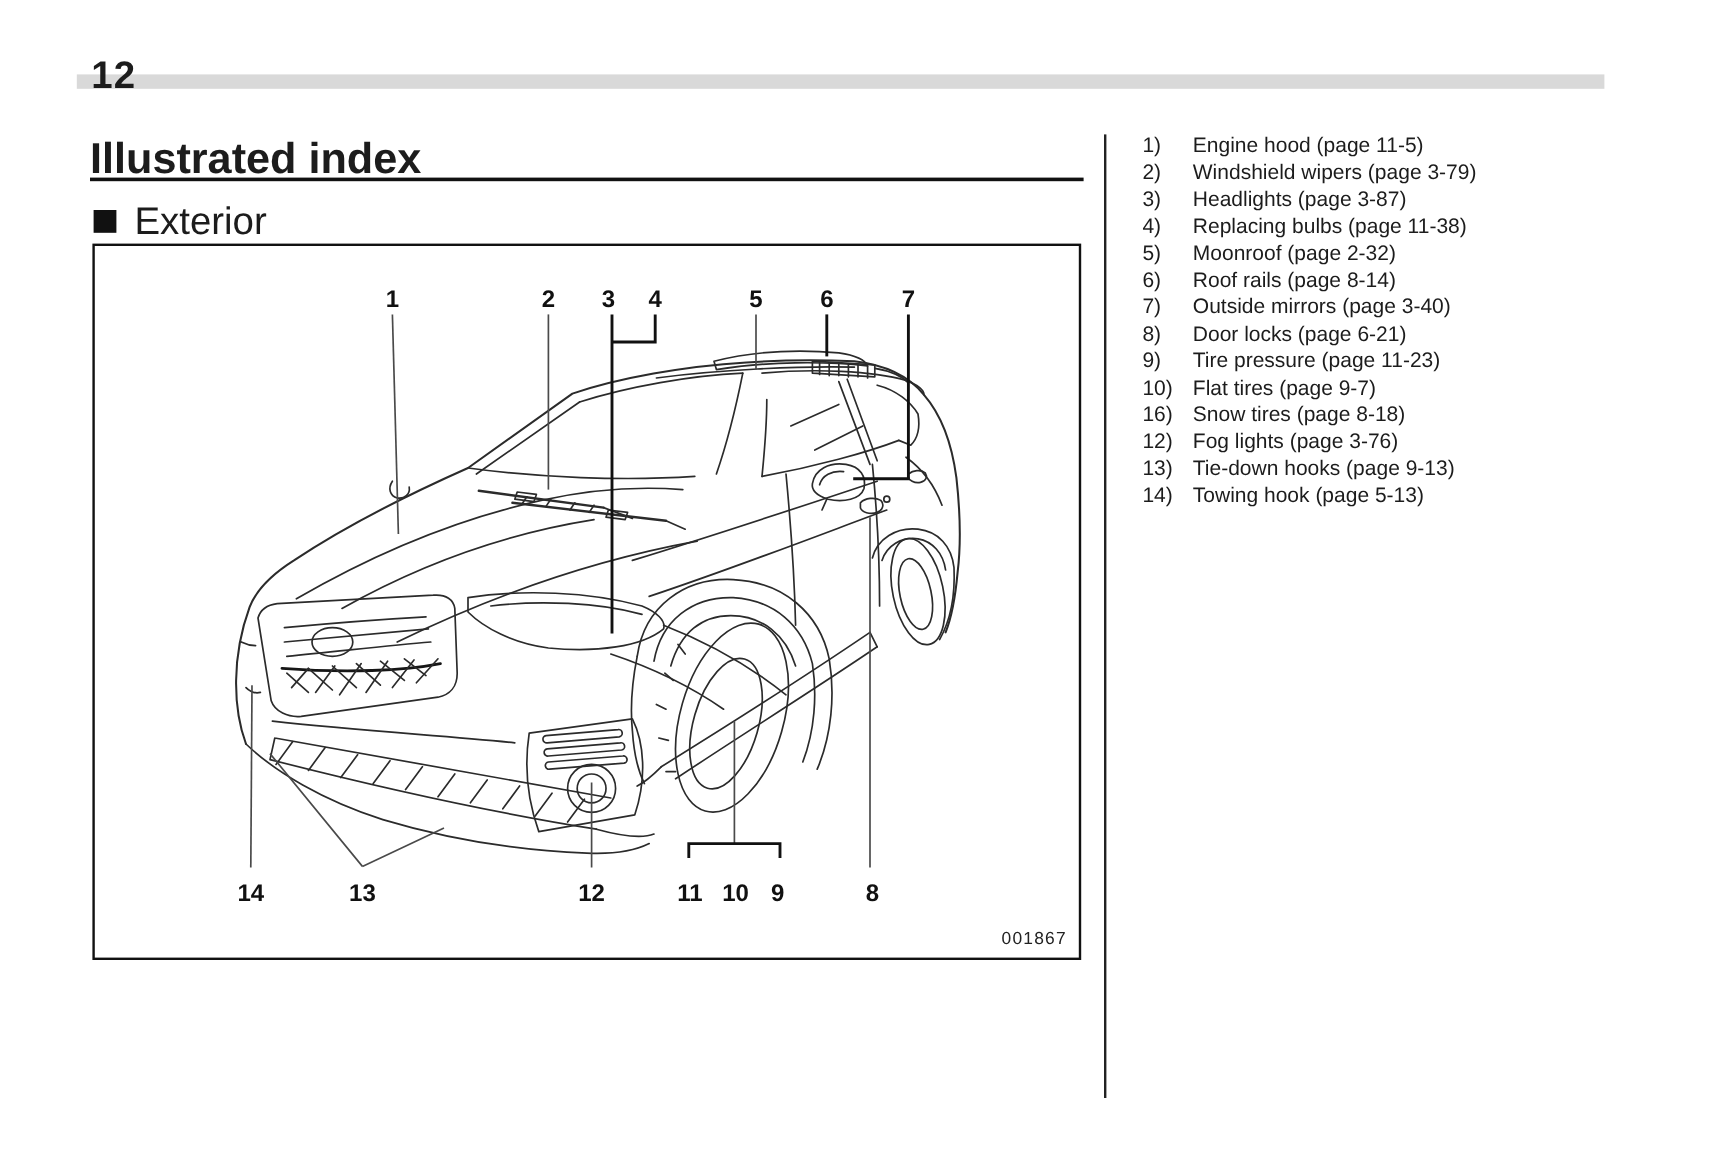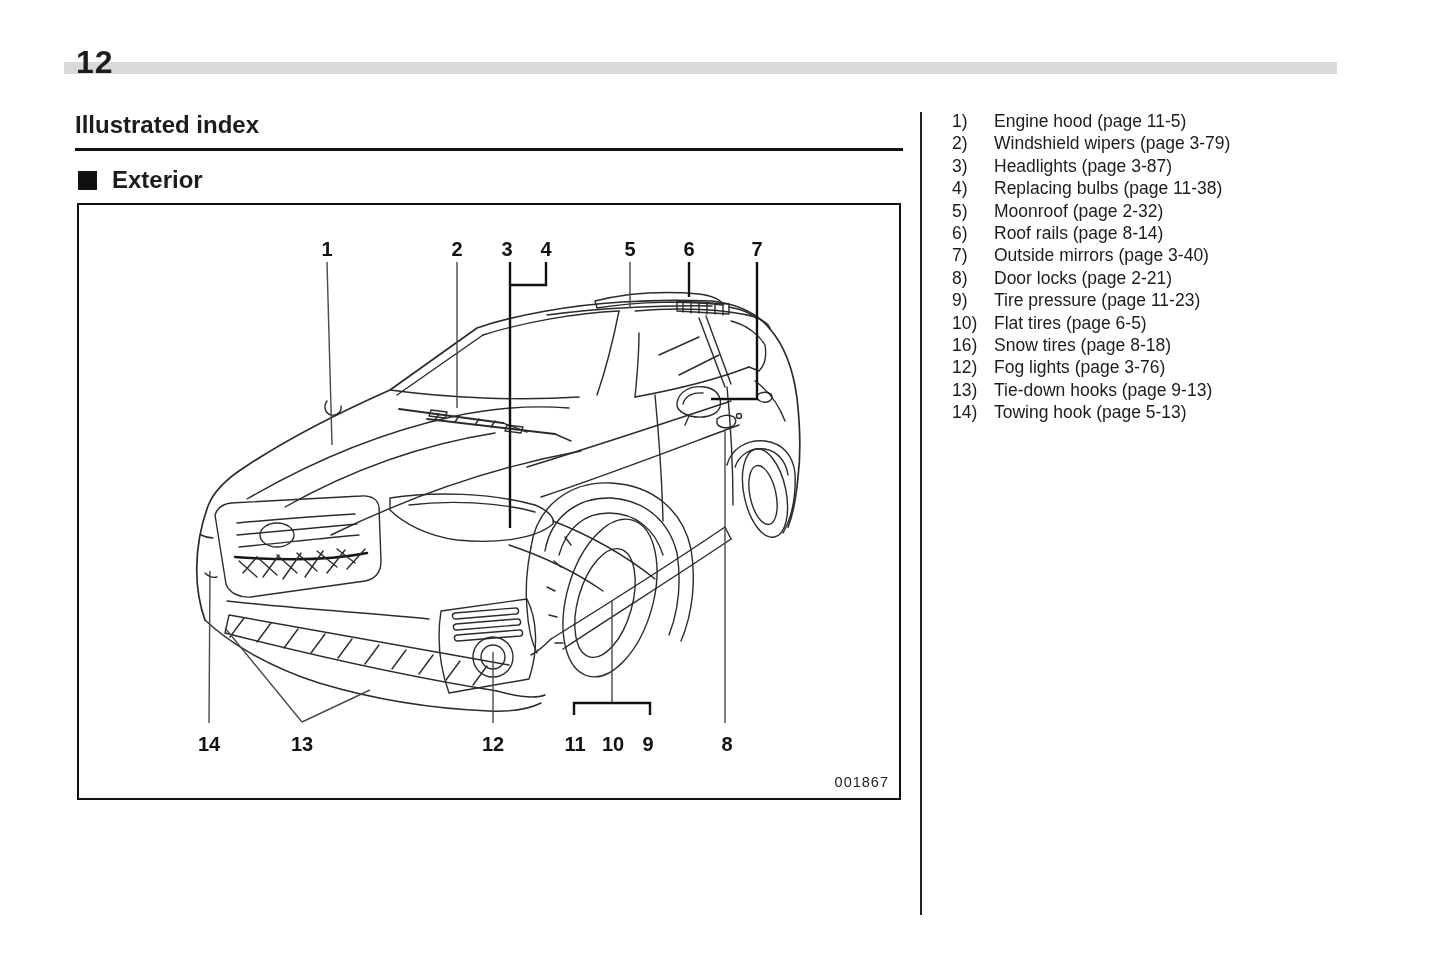--- a/index.html
+++ b/index.html
@@ -2,25 +2,25 @@
 <html><head>
 <meta charset="utf-8">
 <style>
   html,body{margin:0;padding:0;background:#ffffff;}
   .page{
     position:relative;width:1411px;height:963px;background:#fff;overflow:hidden;
     font-family:"Liberation Sans",sans-serif;color:#1c1c1c;
   }
   .pagenum-bar{position:absolute;left:64px;top:62px;width:1273px;height:12px;background:#d9d9d9;}
   .pagenum{position:absolute;left:76px;top:44px;font-size:32px;font-weight:bold;letter-spacing:1px;}
-  .doc-title{position:absolute;left:75px;top:111px;font-size:24px;font-weight:bold;letter-spacing:0px;}
+  .doc-title{position:absolute;left:75px;top:111px;font-size:36px;font-weight:bold;letter-spacing:0px;}
   .title-rule{position:absolute;left:75px;top:148px;width:828px;height:3px;background:#111;}
   .section-head{position:absolute;left:78px;top:166px;display:flex;align-items:center;gap:15px;}
   .section-square{width:19px;height:19px;background:#111;display:inline-block;}
-  .section-label{font-size:24px;font-weight:bold;}
+  .section-label{font-size:32px;font-weight:normal;}
   .figure-box{position:absolute;left:77px;top:203px;width:820px;height:593px;border:2px solid #111;background:#fff;}
   .divider{position:absolute;left:920px;top:112px;width:2px;height:803px;background:#222;}
   .index{position:absolute;left:952px;top:110px;font-size:17.5px;line-height:22.4px;}
   .index-row{display:flex;}
   .index-num{width:42px;flex:0 0 42px;}
   .index-label{white-space:nowrap;}
   svg text{font-family:"Liberation Sans",sans-serif;}
   .callout{font-size:20px;font-weight:bold;fill:#111;}
   .figcode{font-size:14.5px;fill:#222;letter-spacing:1px;}
 </style>
@@ -224,29 +224,29 @@
       <div class="index-row">
       <span class="index-num">6)</span>
       <span class="index-label">Roof rails (page 8-14)</span>
     </div>
       <div class="index-row">
       <span class="index-num">7)</span>
       <span class="index-label">Outside mirrors (page 3-40)</span>
     </div>
       <div class="index-row">
       <span class="index-num">8)</span>
-      <span class="index-label">Door locks (page 2-21)</span>
+      <span class="index-label">Door locks (page 6-21)</span>
     </div>
       <div class="index-row">
       <span class="index-num">9)</span>
       <span class="index-label">Tire pressure (page 11-23)</span>
     </div>
       <div class="index-row">
       <span class="index-num">10)</span>
-      <span class="index-label">Flat tires (page 6-5)</span>
+      <span class="index-label">Flat tires (page 9-7)</span>
     </div>
       <div class="index-row">
       <span class="index-num">16)</span>
       <span class="index-label">Snow tires (page 8-18)</span>
     </div>
       <div class="index-row">
       <span class="index-num">12)</span>
       <span class="index-label">Fog lights (page 3-76)</span>
     </div>
       <div class="index-row">

